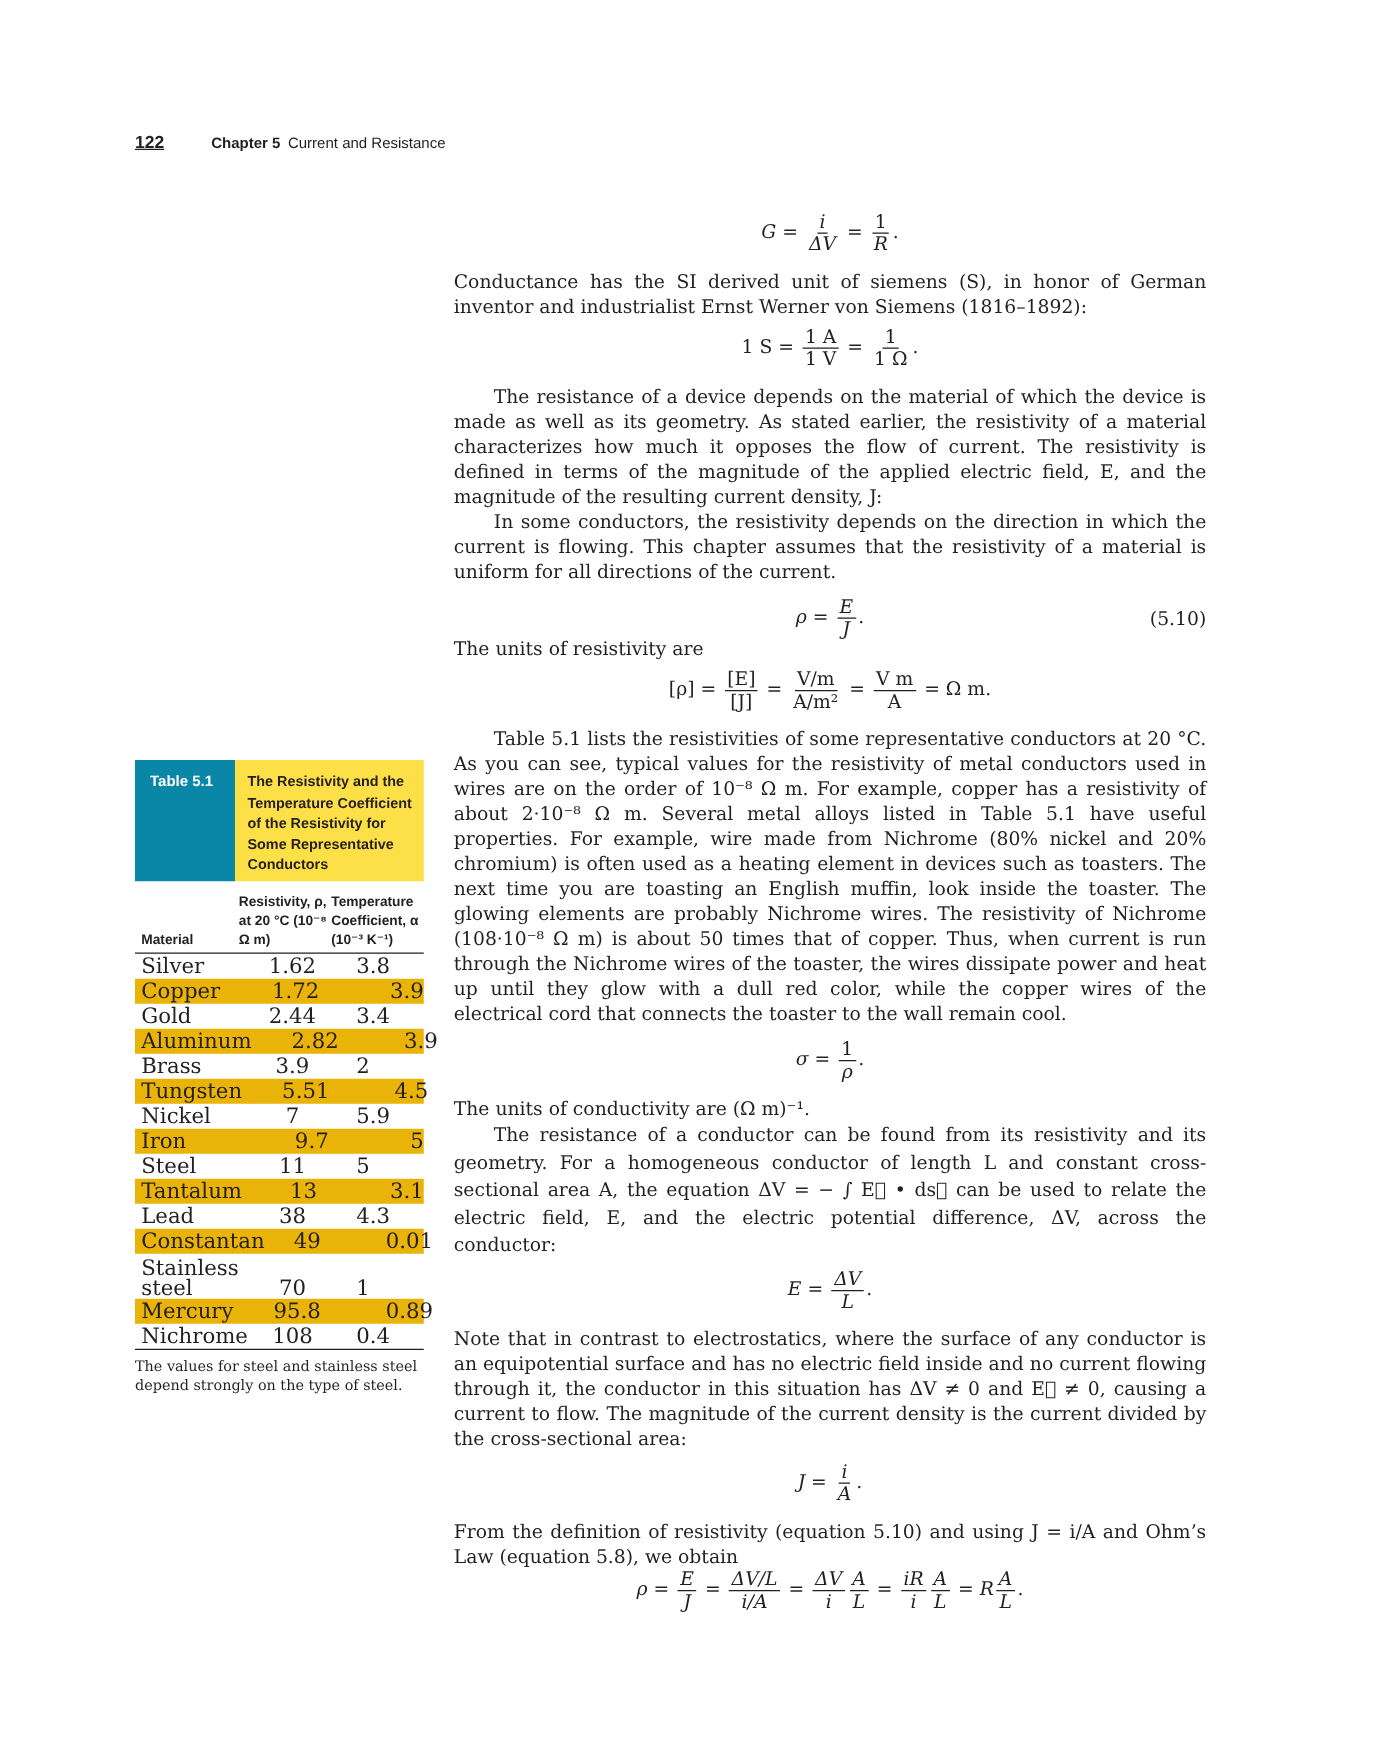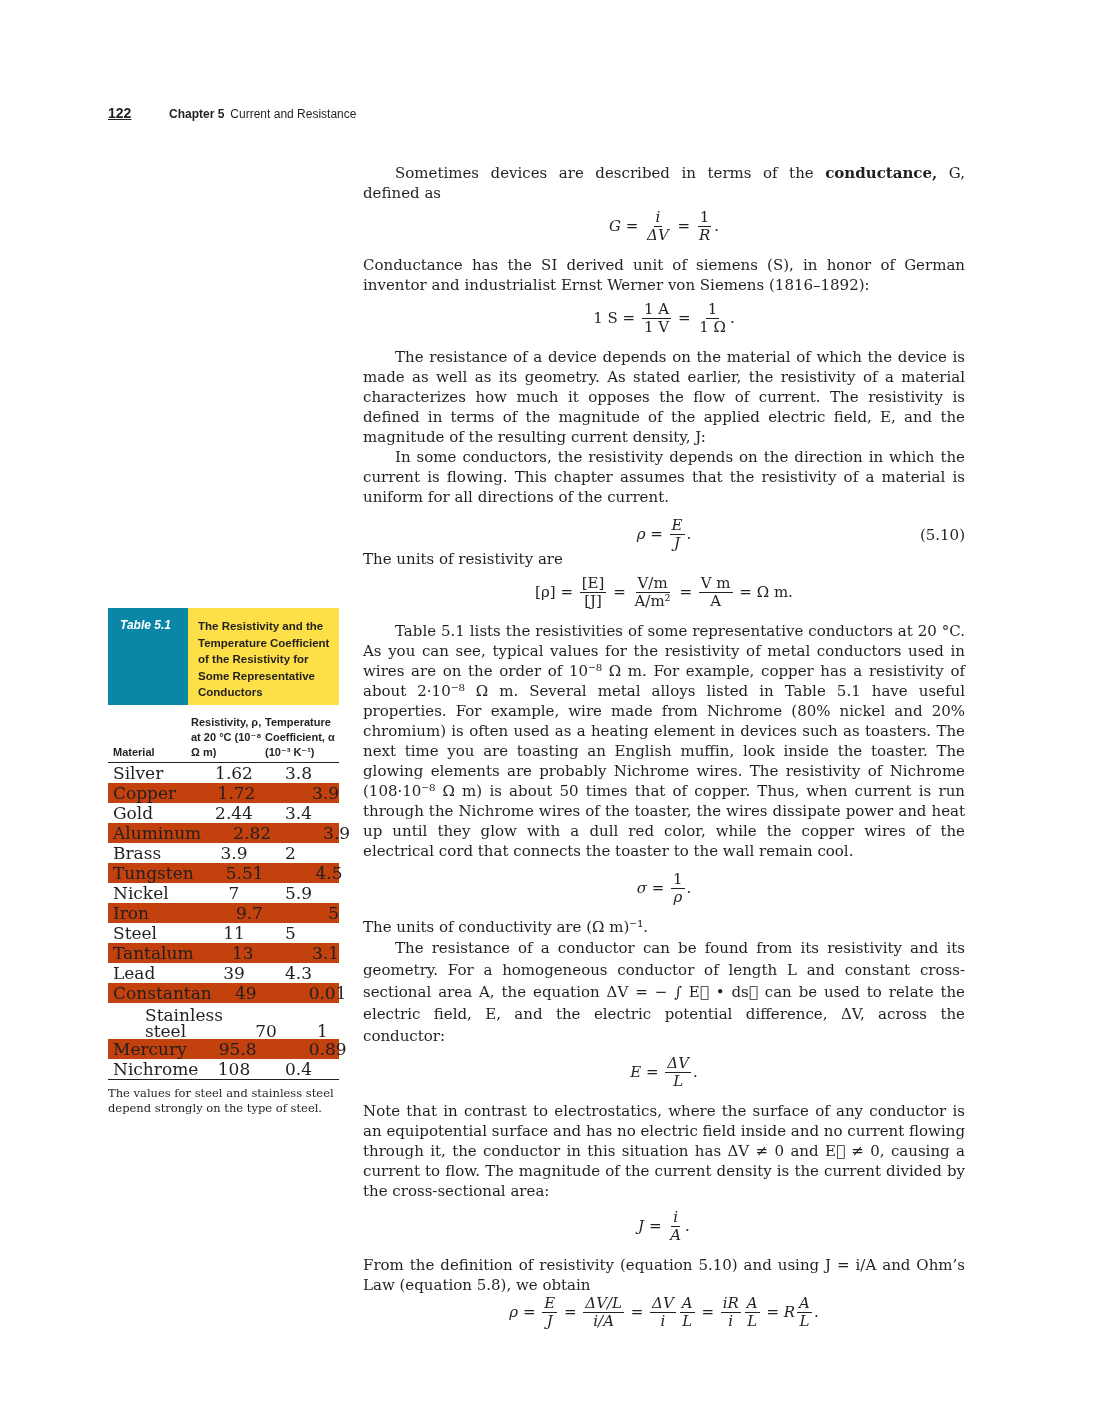--- a/index.html
+++ b/index.html
@@ -16,45 +16,44 @@
   .main .ind { text-indent: 32px; }
   .eq { position: relative; text-align: center; margin: 6px 0; height: 40px; }
   .eq .num { position: absolute; right: 0; top: 8px; }
   .math { font-style: italic; }
   .frac { display: inline-flex; flex-direction: column; align-items: center; vertical-align: middle; margin: 0 2px; line-height: 17px; }
   .frac .n { border-bottom: 1px solid #231f20; padding: 0 2px; }
   .frac .d { padding: 0 2px; }
 
   .table-wrap { position: absolute; left: 108px; top: 608px; width: 231px; font-size: 12px; }
   .tbl-head { display: flex; height: 97px; }
-  .tbl-label { width: 80px; background: #0a86a6; color: #fff; font-weight: bold; font-size: 12px; padding: 10px 0 0 12px; box-sizing: border-box; font-style: italic; }
+  .tbl-label { width: 80px; background: #0a86a6; color: #fff; font-weight: bold; font-size: 12px; padding: 10px 0 0 12px; box-sizing: border-box; }
   .tbl-title { flex: 1; background: #fde047; font-weight: bold; font-size: 11.5px; line-height: 16.5px; padding: 10px 6px 0 10px; box-sizing: border-box; color: #231f20; }
   .colhead { display: flex; align-items: flex-end; height: 58px; border-bottom: 1.5px solid #231f20; font-weight: bold; font-size: 11px; line-height: 15px; padding-bottom: 2px; box-sizing: border-box; }
   .colhead .c1 { width: 83px; padding-left: 5px; box-sizing: border-box; }
   .colhead .c2 { width: 74px; }
   .colhead .c3 { flex: 1; }
   .row { display: flex; align-items: flex-end; height: 20px; font-size: 17px; }
-  .row.tall { height: 36px; line-height: 16px; margin-left: 32px; }
-  .row.alt { background: #c2410c; gap: 32px; }
+  .row.tall { height: 36px; line-height: 16px; }
+  .row.alt { background: #eab308; gap: 32px; }
   .row .c1 { width: 95px; padding-left: 5px; box-sizing: border-box; }
   .row .c2 { width: 62px; text-align: center; }
   .row .c3 { flex: 1; padding-left: 20px; }
   .tbl-end { border-top: 1.5px solid #231f20; }
   .tbl-note { font-size: 11.5px; line-height: 15px; margin-top: 6px; }
 </style>
 </head>
 <body>
 
 <div class="header sans">
   <span class="pg">122</span>
   <span class="ch"><b>Chapter 5</b><span>Current and Resistance</span></span>
 </div>
 
 <div class="main serif">
-  <p class="ind"><span>Sometimes devices are described in terms of the </span><b>conductance,</b><span> G, defined as</span></p>
 
   <div class="eq">
     <span class="math">G =</span>
     <span class="frac">
         <span class="n math">i</span>
         <span class="d math">ΔV</span>
       </span>
     <span>=</span>
     <span class="frac">
         <span class="n">1</span>
@@ -228,21 +227,21 @@
         <div class="c2">11</div>
         <div class="c3">5</div>
       </div>
       <div class="row alt">
         <div class="c1">Tantalum</div>
         <div class="c2">13</div>
         <div class="c3">3.1</div>
       </div>
       <div class="row">
         <div class="c1">Lead</div>
-        <div class="c2">39</div>
+        <div class="c2">38</div>
         <div class="c3">4.3</div>
       </div>
       <div class="row alt">
         <div class="c1">Constantan</div>
         <div class="c2">49</div>
         <div class="c3">0.01</div>
       </div>
       <div class="row tall">
         <div class="c1">Stainless steel</div>
         <div class="c2">70</div>

